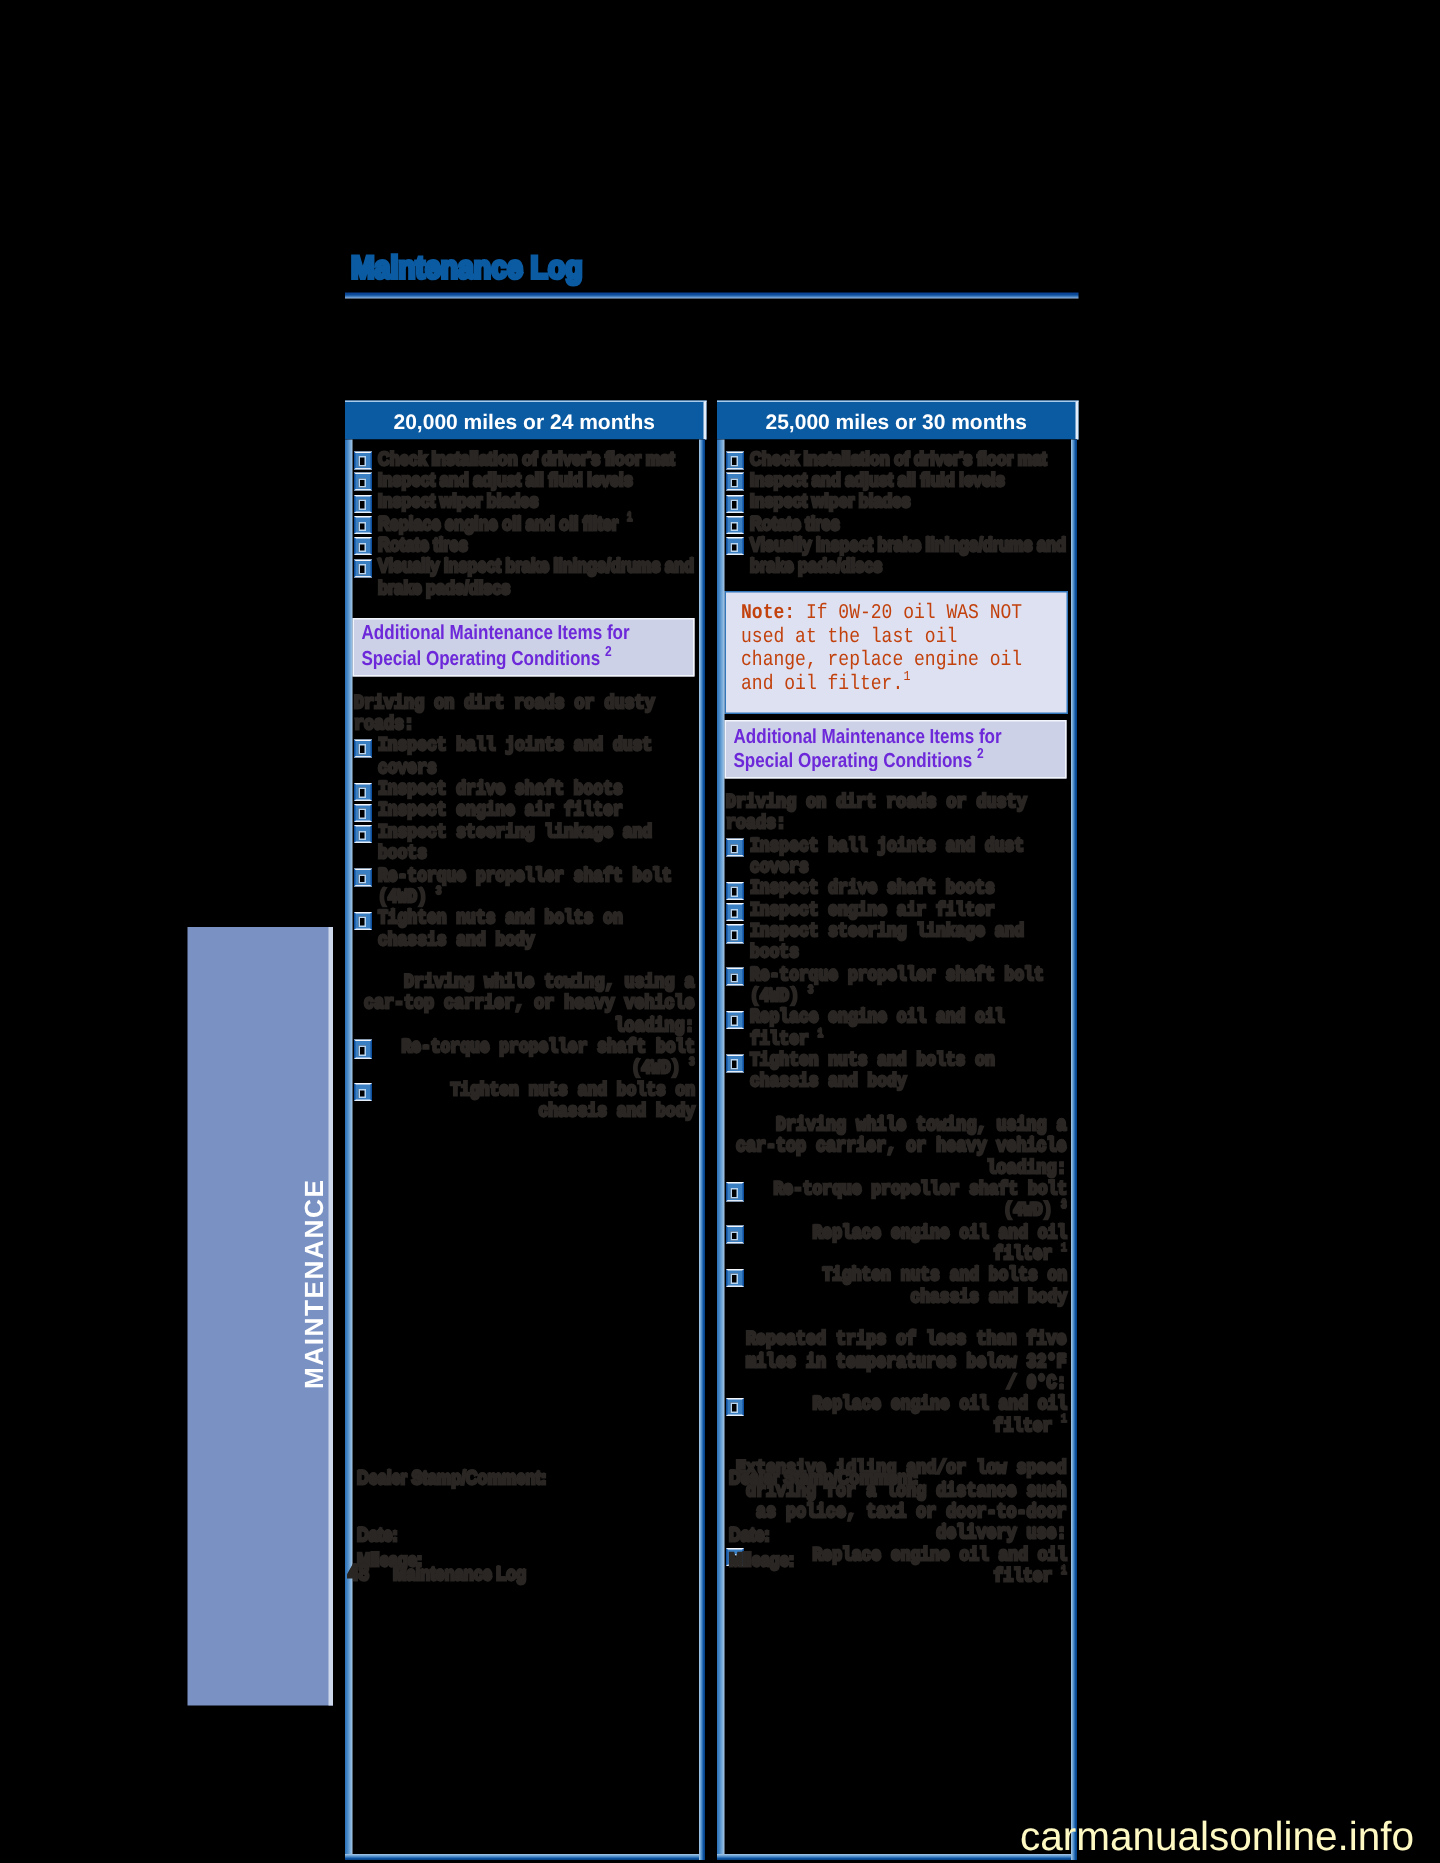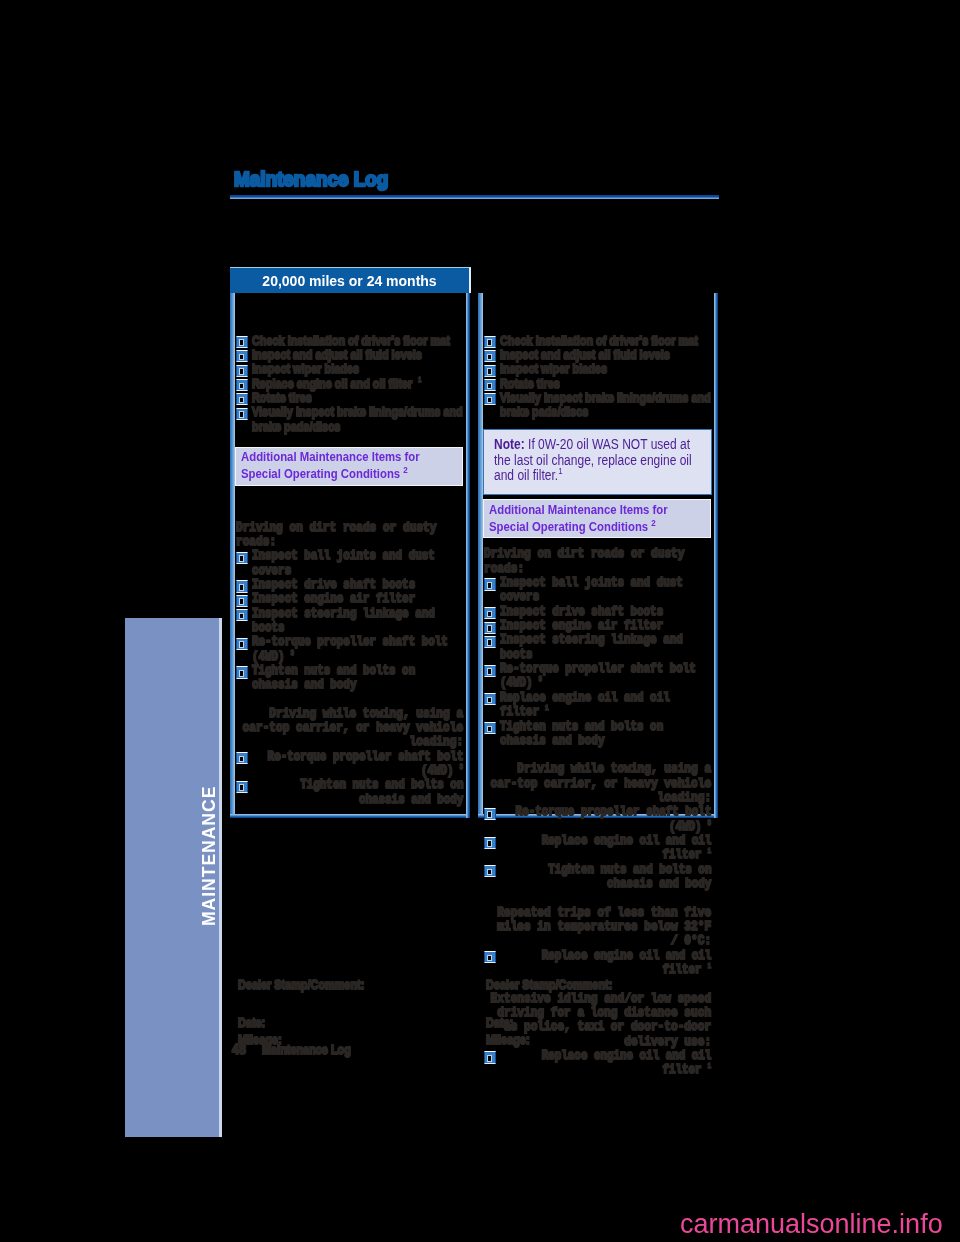--- a/index.html
+++ b/index.html
@@ -17,38 +17,38 @@
        color:#fff;font-weight:bold;font-size:17.5px;letter-spacing:1px;}
 
   
   .title{position:absolute;left:234px;top:167px;font-size:21px;font-weight:bold;
          color:#0b5ba3;-webkit-text-stroke:2.6px #0b5ba3;
          transform:scaleX(0.90);transform-origin:left top;white-space:nowrap;}
   .titlerule{position:absolute;left:230px;top:195.2px;width:489px;height:4.2px;
              background:linear-gradient(to bottom,#0a3f92 0%,#0d4d9c 40%,#4d87c6 72%,#9cbee4 100%);}
 
   
-  .col{position:absolute;top:267px;width:241px;height:551px;box-sizing:border-box;}
+  .col{position:absolute;top:267px;width:241px;height:973px;box-sizing:border-box;}
   .col.left{left:230px;}
   .col.right{left:478px;}
   .colhdr{height:26px;background:#0b5ba3;color:#fff;font-weight:bold;font-size:14px;
           display:flex;align-items:center;justify-content:center;
           border-top:1px solid #a8cbec;border-right:2.5px solid #e4eefa;
           box-sizing:border-box;}
   .colbody{position:absolute;top:26px;left:0;width:239.5px;bottom:0;background:#000;
            box-sizing:border-box;padding:1px 4px 4px 4.5px;}
   .colbody:before{content:"";position:absolute;left:0;top:0;bottom:0;width:4.5px;
            background:linear-gradient(to right,#2b72b8 0%,#3f81c4 25%,#7aacda 70%,#a9c9e8 100%);}
   .colbody:after{content:"";position:absolute;right:0;top:0;bottom:0;width:4px;
            background:linear-gradient(to right,#a9c9e8 0%,#5e9ad2 35%,#0c52a0 75%,#083f7f 100%);}
   .colbody .edge-b{position:absolute;left:0;right:0;bottom:0;height:4px;
            background:linear-gradient(to bottom,#a9c9e8 0%,#5e9ad2 35%,#0c52a0 75%,#083f7f 100%);}
 
   
-  .clist{padding:4.5px 0 0 1.1px;margin-top:35px;}
+  .clist{padding:4.5px 0 0 1.1px;}
   .cline{position:relative;padding-left:16.6px;}
   .cbox{position:absolute;left:0;top:2.4px;width:12.6px;height:12.2px;box-sizing:border-box;
         background:#3b7fc3;border-top:1.1px solid #f4f8fd;border-bottom:1px solid #e3eefa;
         border-left:1px solid #0d4f9c;border-right:1.2px solid #0d4f9c;}
   .cbox:after{content:"";position:absolute;left:2.7px;top:2.6px;width:5.1px;height:6.6px;
         border:1.4px solid #b7d4f0;background:#000;box-sizing:border-box;}
   .ctext{display:block;font-size:12.5px;font-weight:bold;color:#2a2624;line-height:14.35px;
          -webkit-text-stroke:1.95px #2a2624;
          text-shadow:0 0.7px 0 #2a2624,0 -0.7px 0 #2a2624;
          width:243px;transform:scaleX(0.87);transform-origin:left top;}
@@ -59,21 +59,21 @@
 
   
   .panel{background:#ccd1e8;color:#6d28d9;padding:1.8px 0 2.2px 5.5px;margin:12.7px 2.5px 0 0;
          border:1.5px solid #f3f5fc;box-sizing:border-box;}
   .note + .panel{margin-top:4.3px;}
   .panel .pt{display:block;font-size:13.5px;font-weight:bold;line-height:16.5px;
              width:250px;transform:scaleX(0.842);transform-origin:left top;white-space:nowrap;}
 
   
   .note{background:#dde1f2;border:1.6px solid #3276bb;margin:9px 2px 0 0;
-        padding:7.4px 3px 10.2px 10px;color:#4c1d95;box-sizing:border-box;}
+        padding:7.4px 3px 10.2px 10px;color:#c2410c;box-sizing:border-box;font-family:Liberation Mono, monospace;}
   .note .nt{display:block;font-size:14px;line-height:15.6px;width:234px;
             transform:scaleX(0.858);transform-origin:left top;}
   .note b{font-weight:bold;}
 
   .clist.groups{padding-top:0;font-family:Liberation Mono, monospace;}
   .grp{margin-top:11.2px;}
   .grp + .grp{margin-top:14px;text-align:right;}
   .col.right .clist.groups{margin-top:-2px;}
   .col.right .grp + .grp{margin-top:14.2px;}
   .ghead{display:block;font-size:12.8px;font-weight:bold;color:#2a2624;line-height:14.35px;
@@ -87,21 +87,21 @@
          text-shadow:0 0.7px 0 #2a2624,0 -0.7px 0 #2a2624;
          transform:scaleX(0.87);transform-origin:left top;}
   .stamp.dt{margin-top:23.5px;}
   .stamp + .stamp.dt + .stamp{margin-top:3.2px;}
 
   .footer{position:absolute;left:232px;top:1041px;font-size:12.5px;font-weight:bold;
           color:#2a2624;-webkit-text-stroke:1.95px #2a2624;white-space:nowrap;
           text-shadow:0 0.7px 0 #2a2624,0 -0.7px 0 #2a2624;
           transform:scaleX(0.87);transform-origin:left top;}
   .footer .pn{display:inline-block;width:34.5px;font-size:14.5px;}
-  .wm{position:absolute;left:680px;top:1209px;color:#ec4899;font-size:27px;
+  .wm{position:absolute;left:680px;top:1209px;color:#fef9c3;font-size:27px;
       letter-spacing:0px;}
 </style>
 </head>
 <body>
 
 <div class="page">
   <div class="sidetab">
     <div class="lbl">MAINTENANCE</div>
   </div>
   <div class="title">Maintenance Log</div>
@@ -180,20 +180,21 @@
         </div>
       </div>
       <div class="signblock">
         <div class="stamp">Dealer Stamp/Comment:</div>
         <div class="stamp dt">Date:</div>
         <div class="stamp">Mileage:</div>
       </div>
     </div>
   </div>
   <div class="col right">
+    <div class="colhdr">25,000 miles or 30 months</div>
     <div class="colbody">
         <span class="edge-b"></span>
       <div class="clist">
         <div class="cline">
             <span class="cbox"></span>
             <span class="ctext"><span>Check installation of driver's floor mat</span></span>
           </div>
         <div class="cline">
             <span class="cbox"></span>
             <span class="ctext"><span>Inspect and adjust all fluid levels</span></span>

